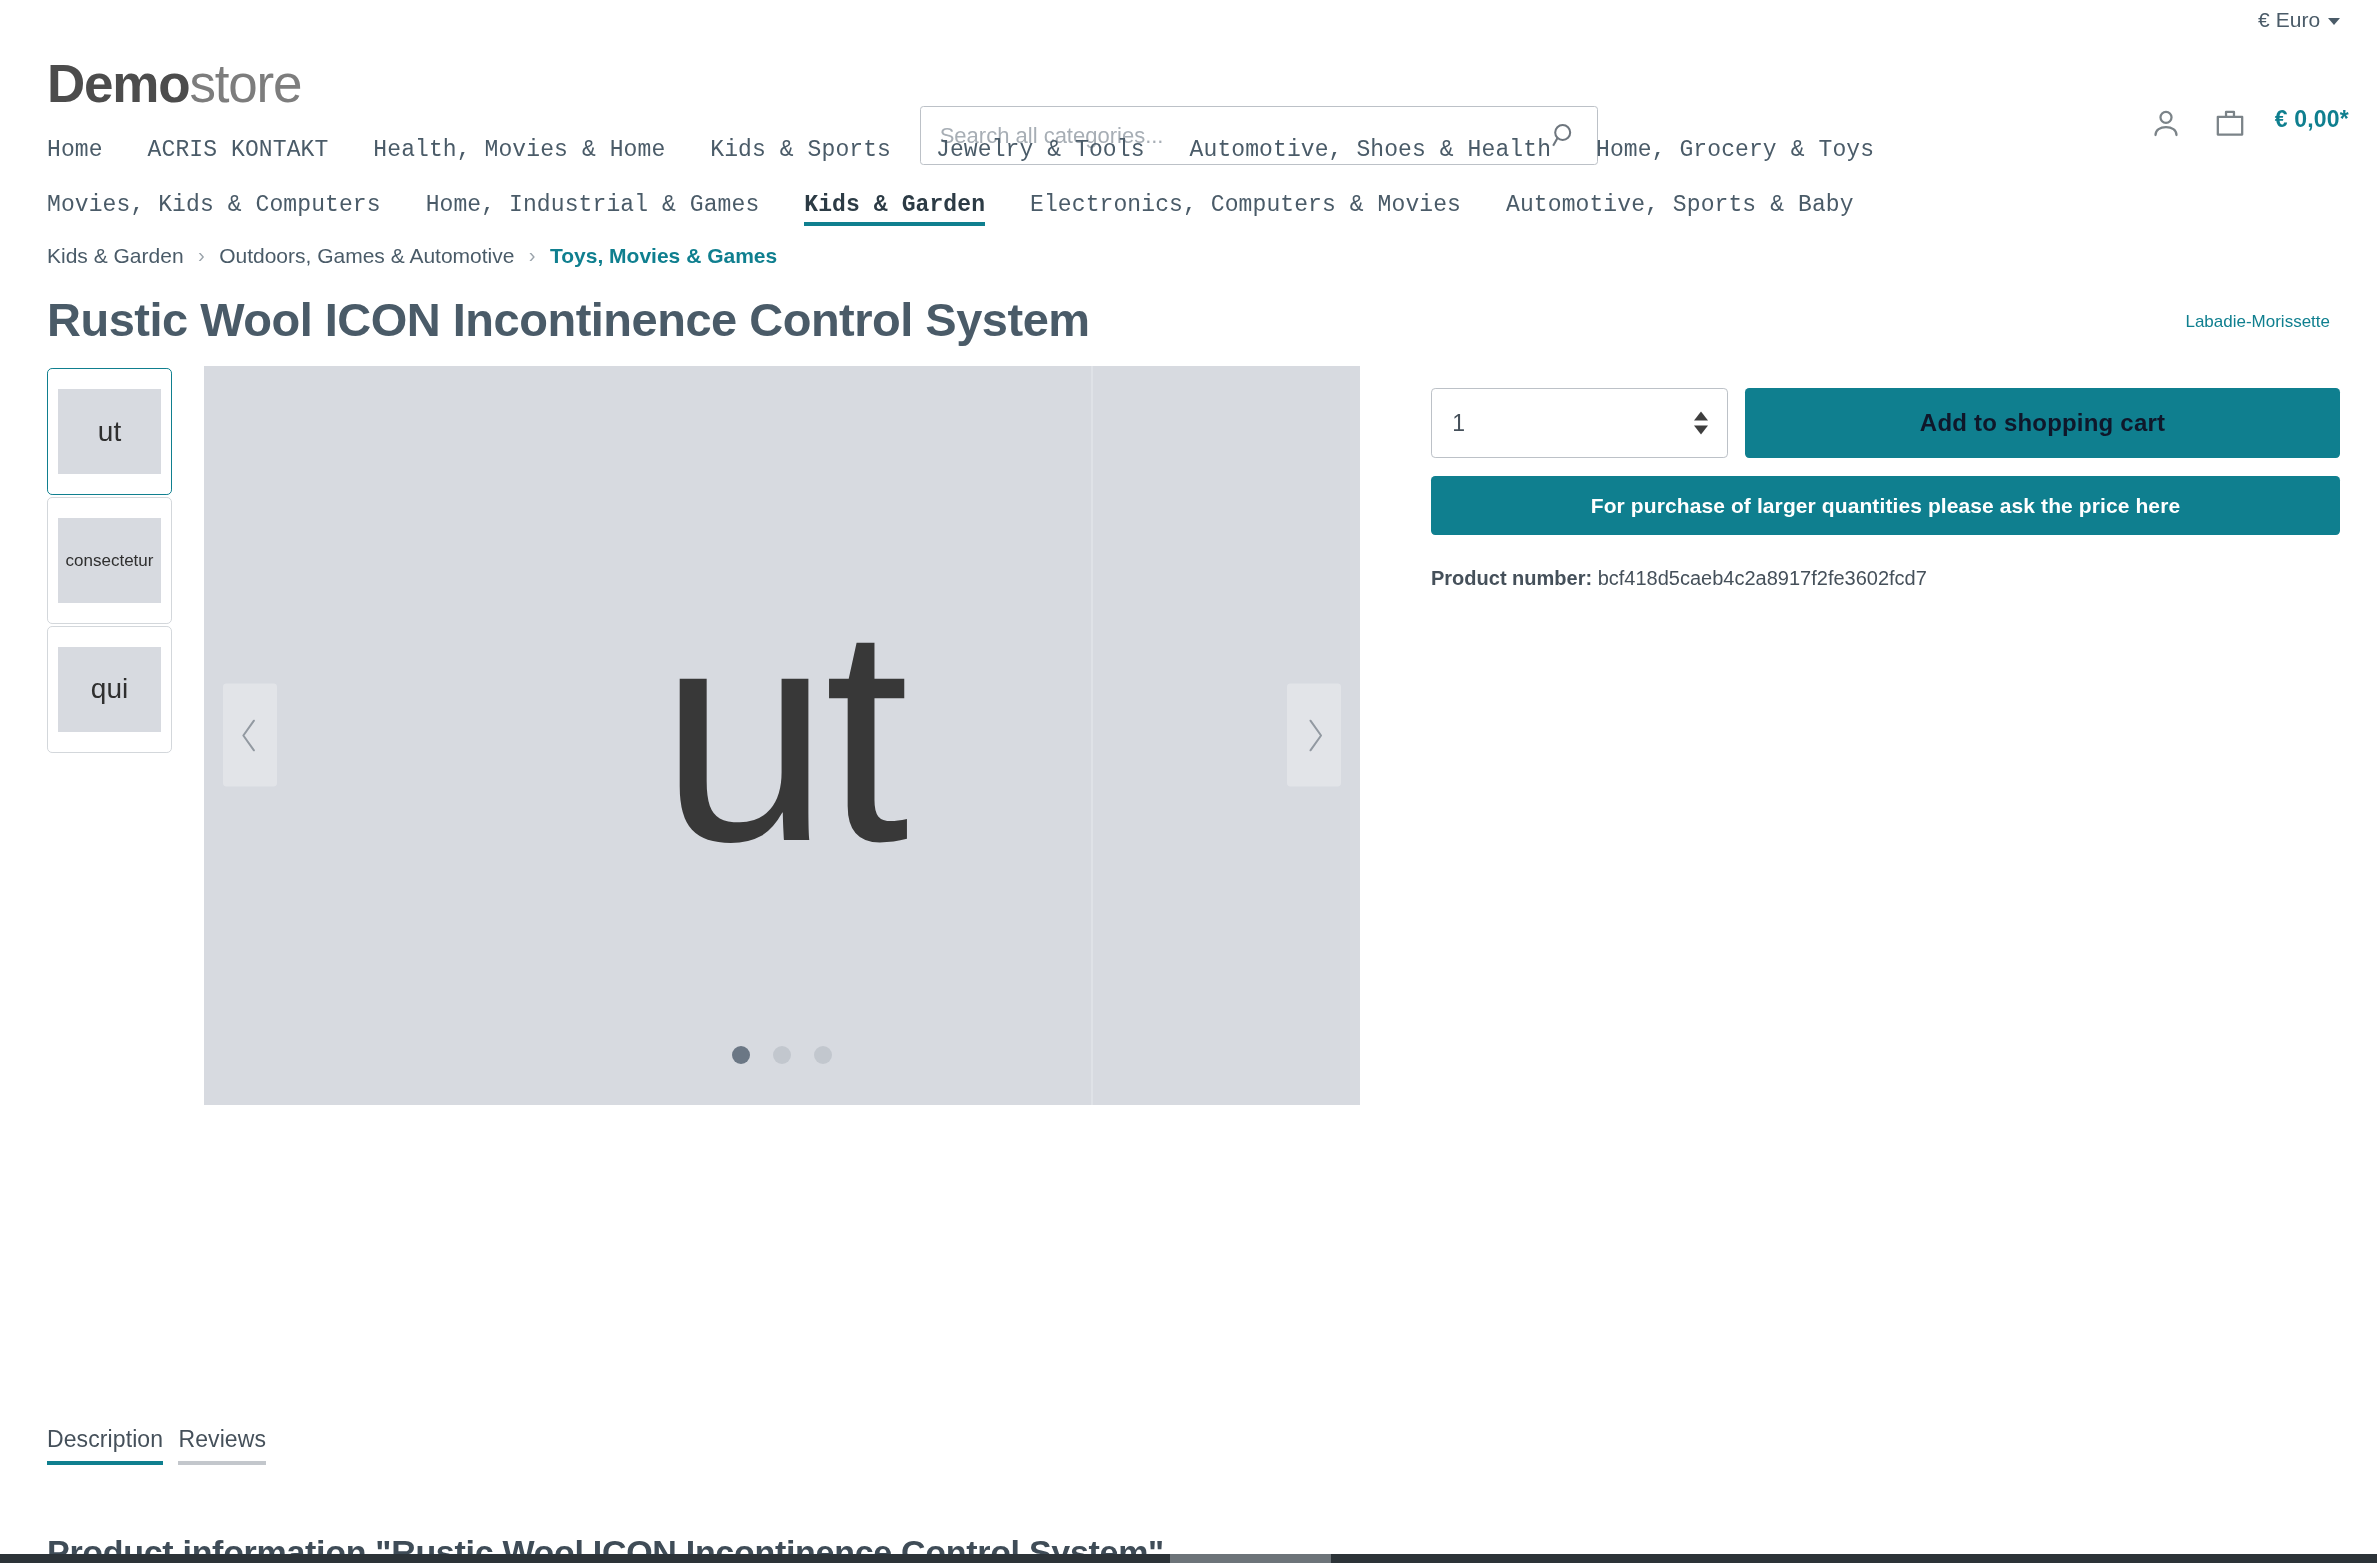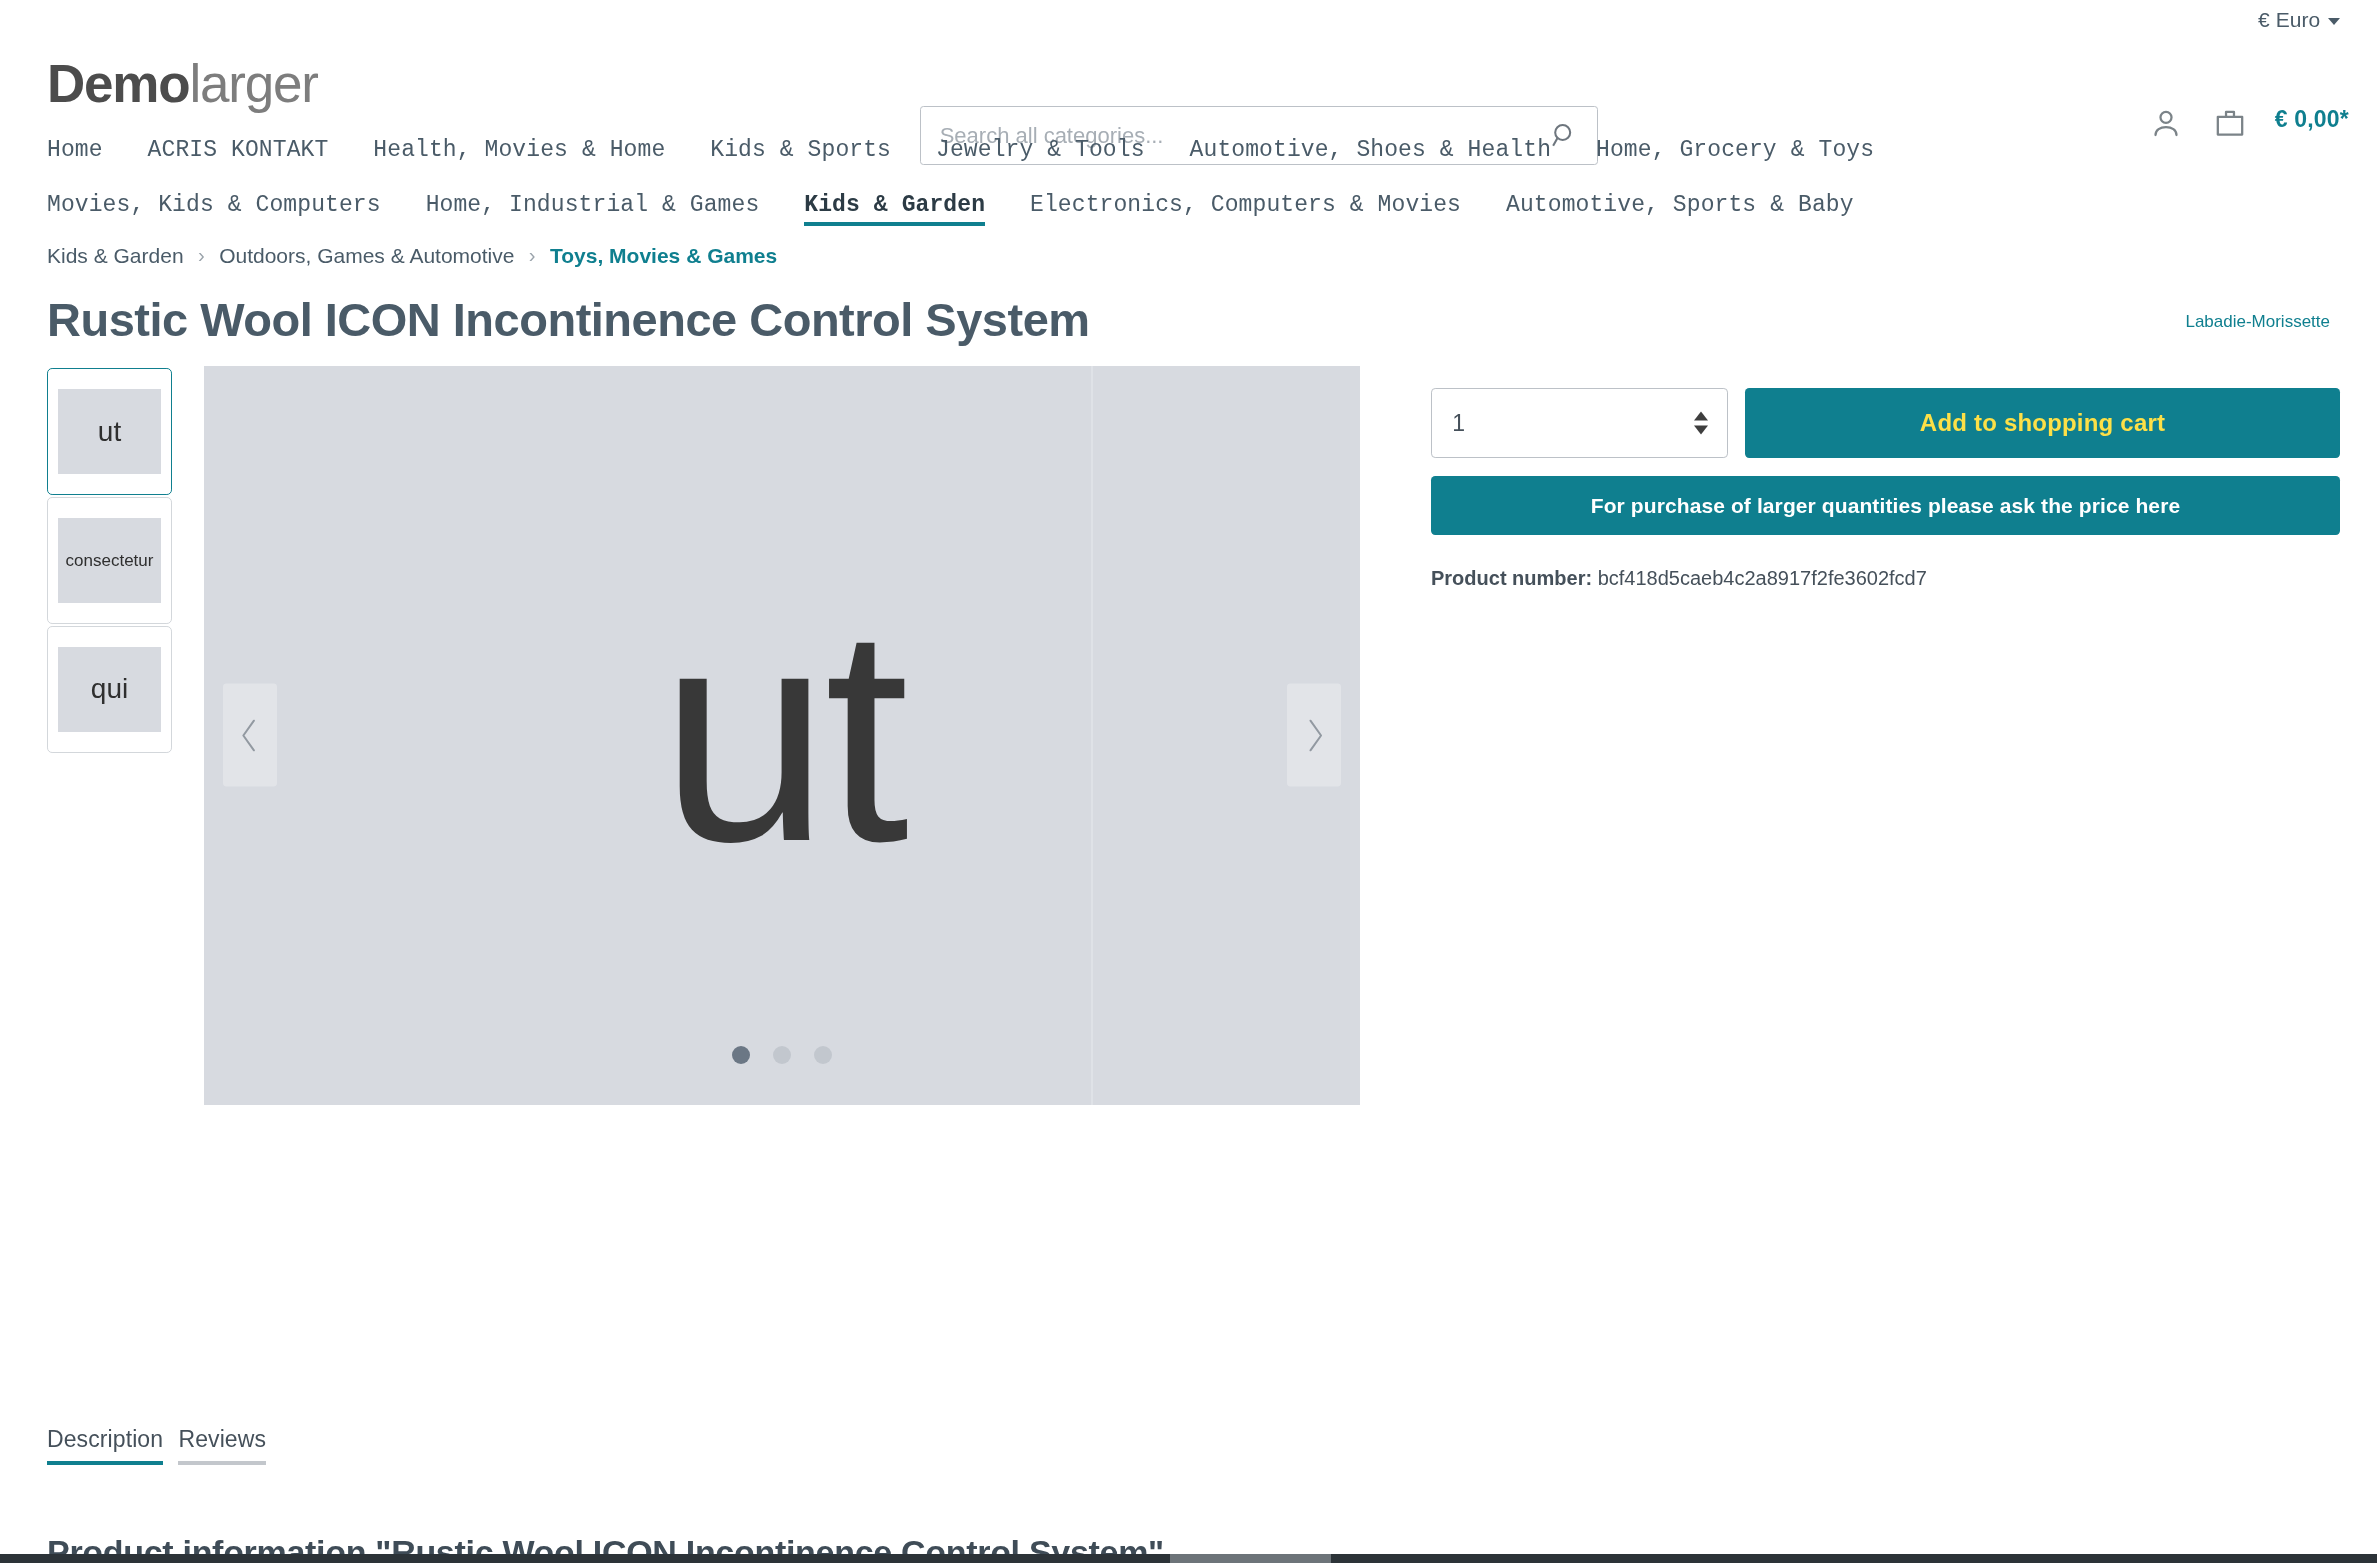--- a/index.html
+++ b/index.html
@@ -335,21 +335,21 @@
     border-left: 7.6px solid transparent;
     border-right: 7.6px solid transparent;
   }
   .spin-up { border-bottom: 9.3px solid #3e3e3e; }
   .spin-dn { border-top: 9.3px solid #3e3e3e; }
 
   .btn-primary {
     flex: 1 1 auto;
     height: 70px;
     background: #0f7f8f;
-    color: #fde047;
+    color: #0f172a;
     border: none;
     border-radius: 4.2px;
     font-size: 24px;
     font-weight: 700;
     font-family: "Liberation Sans", sans-serif;
     cursor: pointer;
     letter-spacing: 0.2px;
   }
   .btn-secondary {
     width: 100%;
@@ -426,21 +426,21 @@
 
 <div class="topbar">
   <div class="currency">
     <span>€ Euro</span>
     <span class="caret-down"></span>
   </div>
 </div>
 
 <div class="header">
   <div class="logo">
-    <span class="b">Demo</span><span class="l">larger</span>
+    <span class="b">Demo</span><span class="l">store</span>
   </div>
 
   <div class="searchwrap">
     <input type="text" placeholder="Search all categories..." style="">
     <button class="search-btn">
       <svg width="29" height="29" viewBox="0 0 24 24" fill="none" stroke="#6e767e" stroke-width="1.7">
         <circle cx="10.5" cy="9.5" r="6.2"></circle>
         <line x1="6.1" y1="14.3" x2="2.6" y2="20.4"></line>
       </svg>
     </button>

